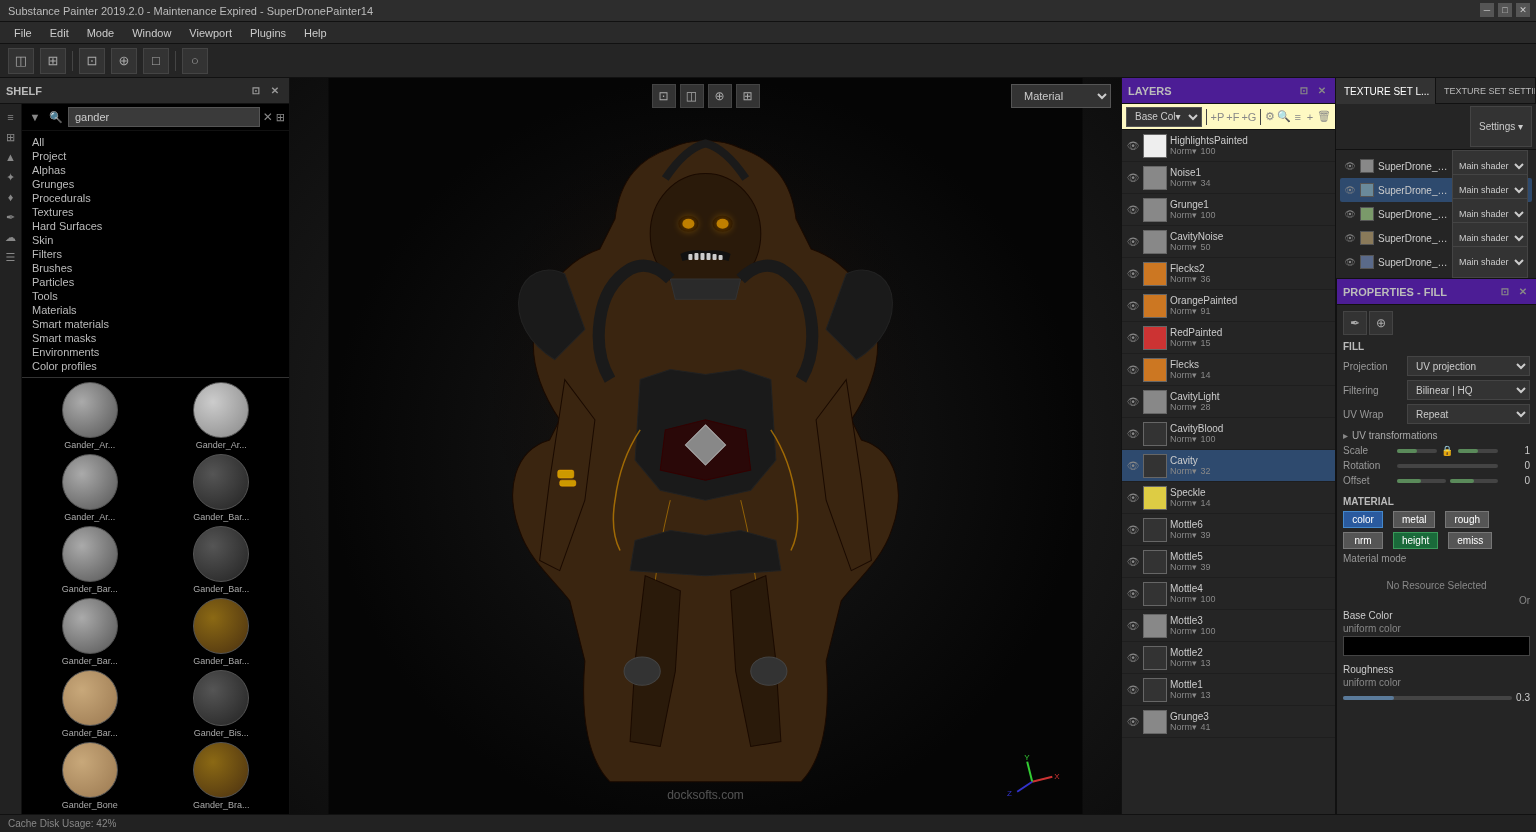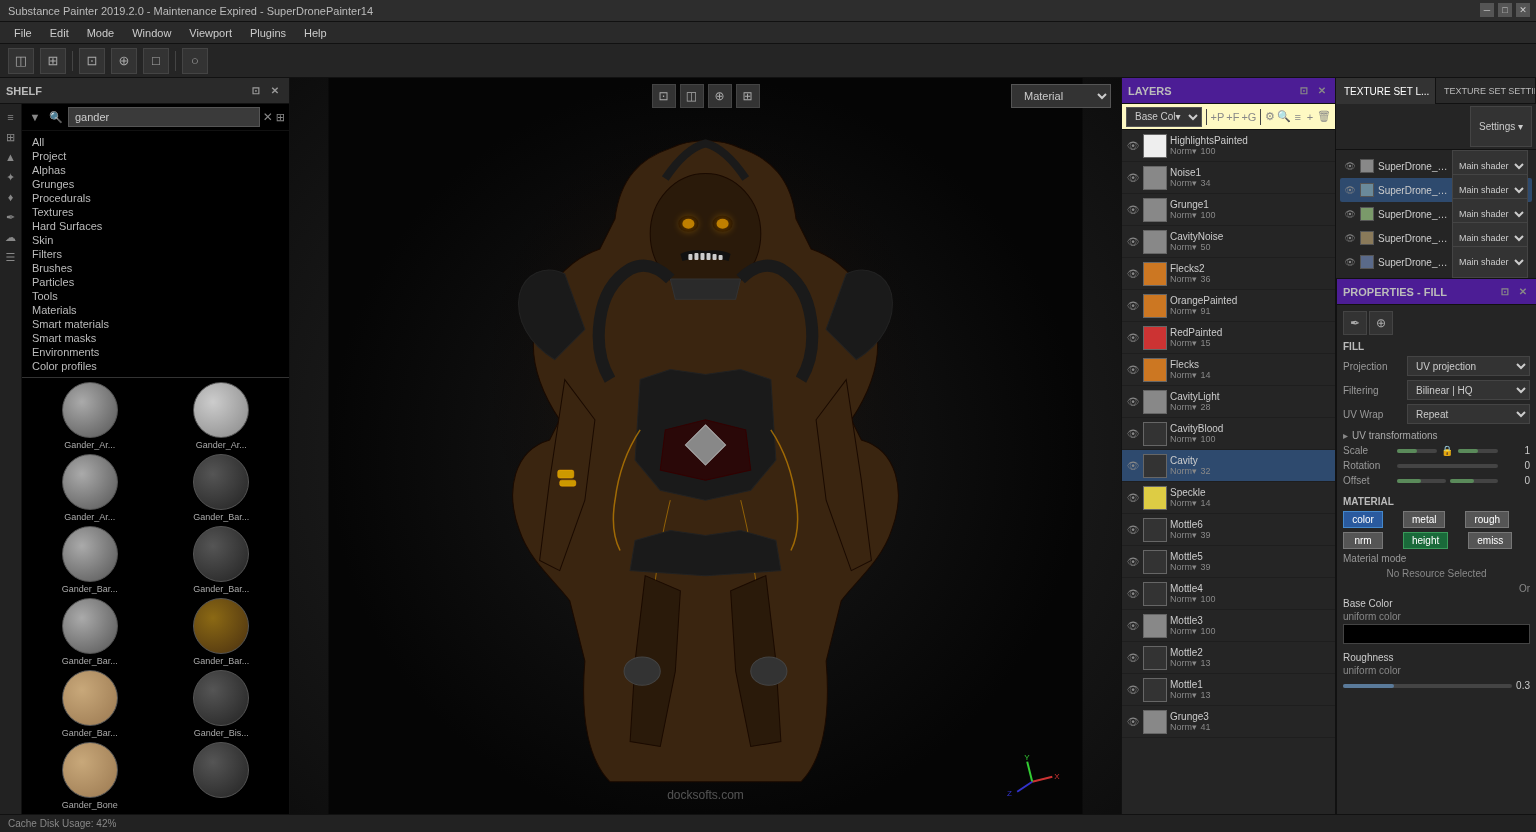--- a/index.html
+++ b/index.html
@@ -624,42 +624,42 @@
       border: 1px solid #444;
       color: #ccc;
       font-size: 9px;
       padding: 1px 2px;
       height: 32px;
     }
 
     
     .mat-btn-row {
       display: flex;
-      gap: 20px;
+      gap: 10px;
       margin-bottom: 4px;
       flex-wrap: wrap;
     }
     .mat-btn {
       padding: 2px 8px;
       font-size: 10px;
       border: 1px solid #555;
       cursor: pointer;
       background: #333;
       color: #ccc;
       min-width: 40px;
       text-align: center;
     }
     .mat-btn.active-blue { background: #2a5a9e; border-color: #4488cc; color: #fff; }
     .mat-btn.active-green { background: #1a6a3a; border-color: #3a9a5a; color: #fff; }
     .mat-btn.active-gray { background: #555; border-color: #777; color: #fff; }
 
     .mode-row {
       display: flex;
       align-items: center;
-      margin-bottom: 4px;
+      margin-bottom: 16px;
       gap: 4px;
     }
     .mode-label {
       font-size: 10px;
       color: #999;
     }
     .or-label {
       font-size: 10px;
       color: #888;
       text-align: right;
@@ -833,20 +833,24 @@
             </div>
             <div class="shelf-item">
               <div class="shelf-thumb thumb-dark" style="background: radial-gradient(circle at 35% 35%, rgb(85, 85, 85), rgb(34, 34, 34));"></div>
               <div class="shelf-label">Gander_Bis...</div>
             </div>
             <div class="shelf-item">
               <div class="shelf-thumb thumb-beige" style="background: radial-gradient(circle at 35% 35%, rgb(200, 168, 122), rgb(154, 120, 80));"></div>
               <div class="shelf-label">Gander_Bone</div>
             </div>
             <div class="shelf-item">
+              <div class="shelf-thumb thumb-brown" style="background: radial-gradient(circle at 35% 35%, rgb(139, 105, 20), rgb(74, 48, 16));"></div>
+              <div class="shelf-label">Gander_Bra...</div>
+            </div>
+            <div class="shelf-item">
               <div class="shelf-thumb thumb-dark" style="background: radial-gradient(circle at 35% 35%, rgb(85, 85, 85), rgb(34, 34, 34));"></div>
             </div>
             <div class="shelf-item">
               <div class="shelf-thumb thumb-gray" style="background: radial-gradient(circle at 35% 35%, rgb(170, 170, 170), rgb(85, 85, 85));"></div>
             </div>
           </div>
       </div>
     </div>
   </div>
 

